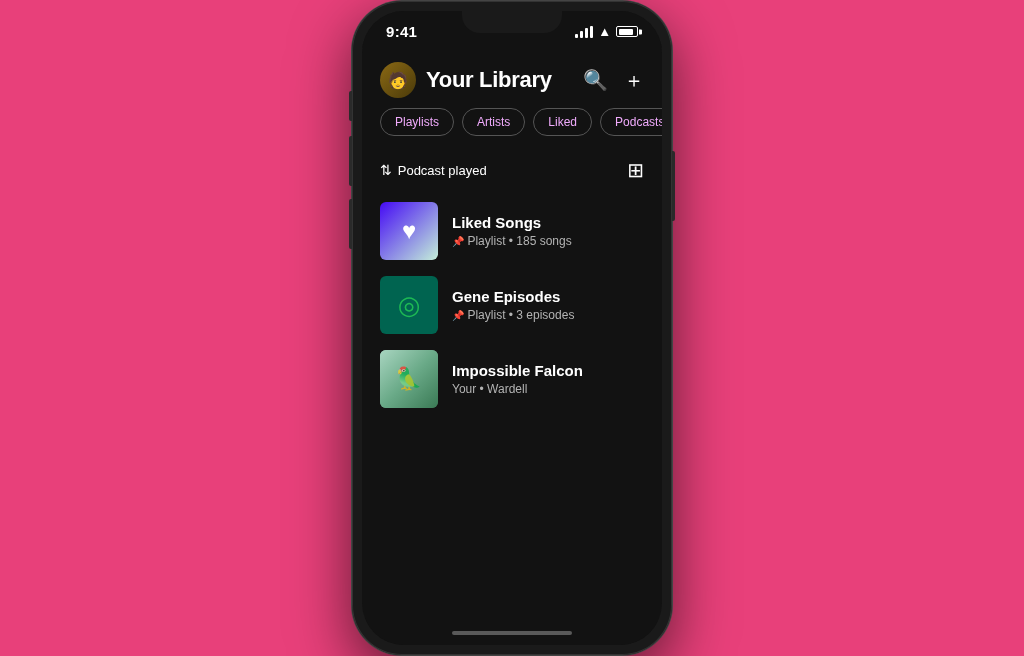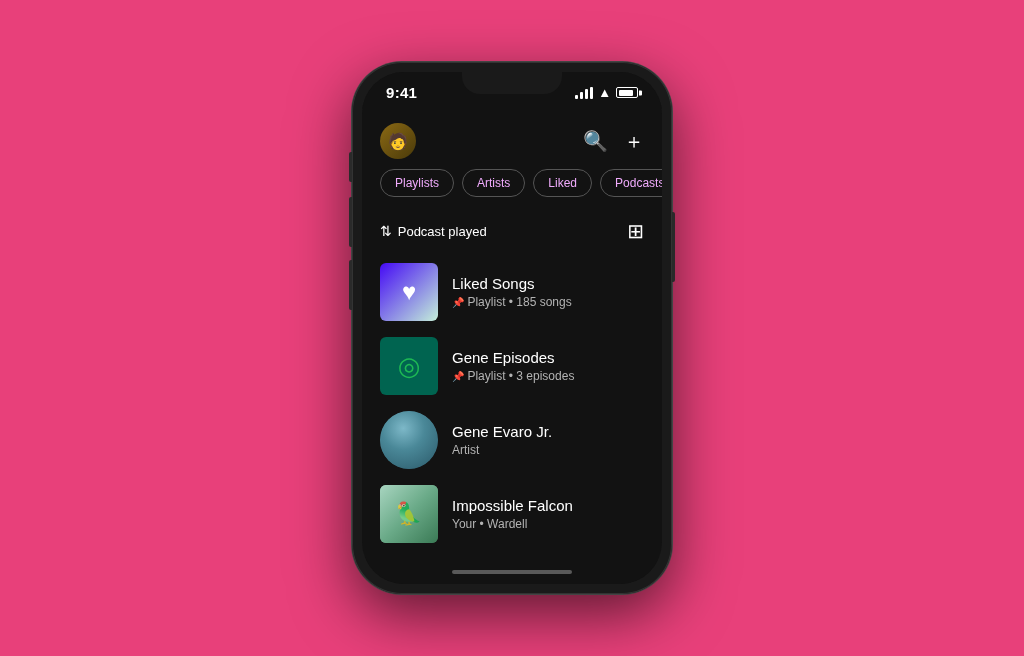--- a/index.html
+++ b/index.html
@@ -10,21 +10,21 @@
       background-color: #e8407a;
       display: flex;
       align-items: center;
       justify-content: center;
       font-family: -apple-system, BlinkMacSystemFont, 'Helvetica Neue', Arial, sans-serif;
       overflow: hidden;
     }
 
     .phone-outer {
       width: 320px;
-      height: 532px;
+      height: 654px;
       background: #1a1a1a;
       border-radius: 50px;
       padding: 10px;
       box-shadow:
         0 0 0 1px #444,
         0 20px 60px rgba(0,0,0,0.6),
         inset 0 0 0 1px #333;
       position: relative;
     }
 
@@ -298,21 +298,21 @@
     }
 
     .item-info {
       flex: 1;
       min-width: 0;
     }
 
     .item-title {
       color: #fff;
       font-size: 15px;
-      font-weight: 400;
+      font-weight: 700;
       white-space: nowrap;
       overflow: hidden;
       text-overflow: ellipsis;
       margin-bottom: 3px;
     }
 
     .item-subtitle {
       color: #b3b3b3;
       font-size: 12px;
       white-space: nowrap;
@@ -458,20 +458,21 @@
           <div class="battery-fill"></div>
         </div>
       </div>
     </div>
 
     <div class="app-content">
 
       <div class="header">
         <div class="header-left">
           <div class="avatar">🧑</div>
+          <span class="page-title">Your Library</span>
         </div>
         <div class="header-actions">
           <span class="header-icon">🔍</span>
           <span class="header-icon">＋</span>
         </div>
       </div>
 
       <div class="filter-bar">
         <div class="chip">Playlists</div>
         <div class="chip">Artists</div>
@@ -508,29 +509,20 @@
           </div>
           <div class="item-info">
             <div class="item-title">Gene Episodes</div>
             <div class="item-subtitle">
               <span class="pin-icon">📌</span>
               Playlist • 3 episodes
             </div>
           </div>
         </div>
 
-        <div class="list-item">
-          <div class="item-art gene-evaro">
-            <div class="gene-img"></div>
-          </div>
-          <div class="item-info">
-            <div class="item-title">Gene Evaro Jr.</div>
-            <div class="item-subtitle">Artist</div>
-          </div>
-        </div>
 
 
         <div class="list-item">
           <div class="item-art impossible">
             <div class="impossible-art">
               <span class="bird-shape">🦜</span>
             </div>
           </div>
           <div class="item-info">
             <div class="item-title">Impossible Falcon</div>

